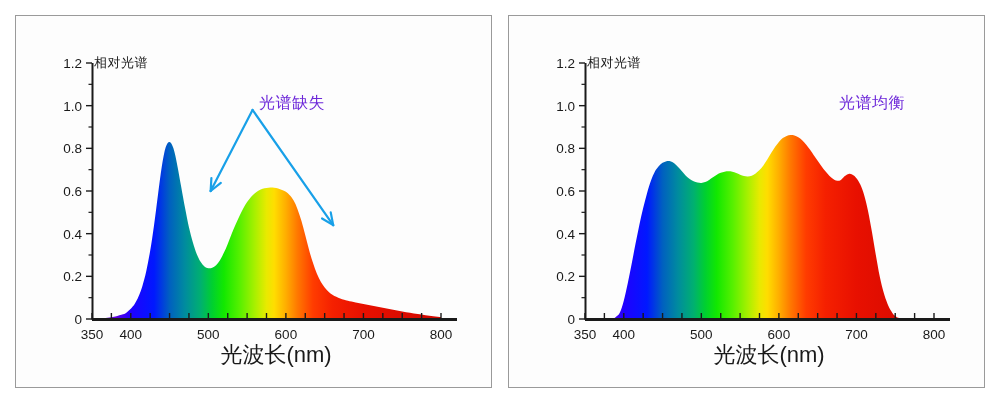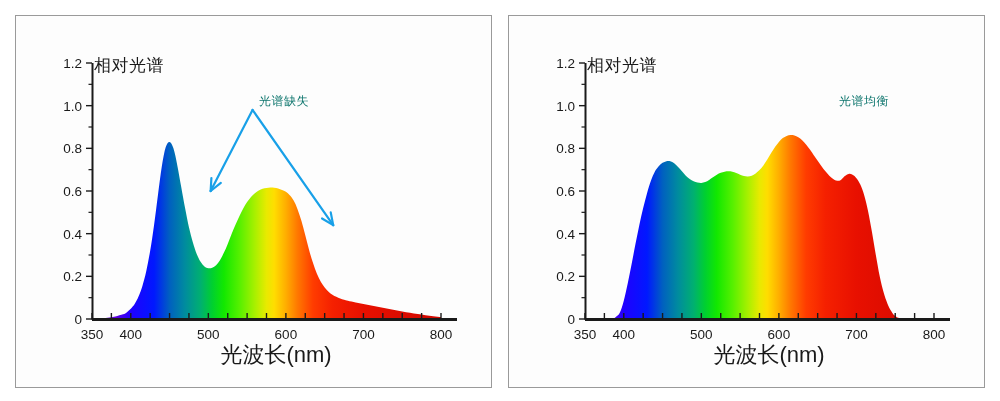--- a/index.html
+++ b/index.html
@@ -23,29 +23,29 @@
     position:relative;
     width:477px;
     height:373px;
     background:#fdfdfd;
     border:1px solid #9a9a9a;
     box-sizing:border-box;
   }
   .plot-svg{display:block;position:absolute;left:0;top:0;}
   .chart-title{
     position:absolute;
-    font-size:17px;
+    font-size:13px;
     color:#1a1a1a;
     white-space:nowrap;
     letter-spacing:0.5px;
   }
   .annot{
     position:absolute;
-    font-size:12px;
-    color:#0f766e;
+    font-size:16px;
+    color:#6d28d9;
     white-space:nowrap;
     letter-spacing:0.5px;
   }
   .axis-label{
     position:absolute;
     font-size:22px;
     color:#1a1a1a;
     white-space:nowrap;
     text-align:center;
   }

